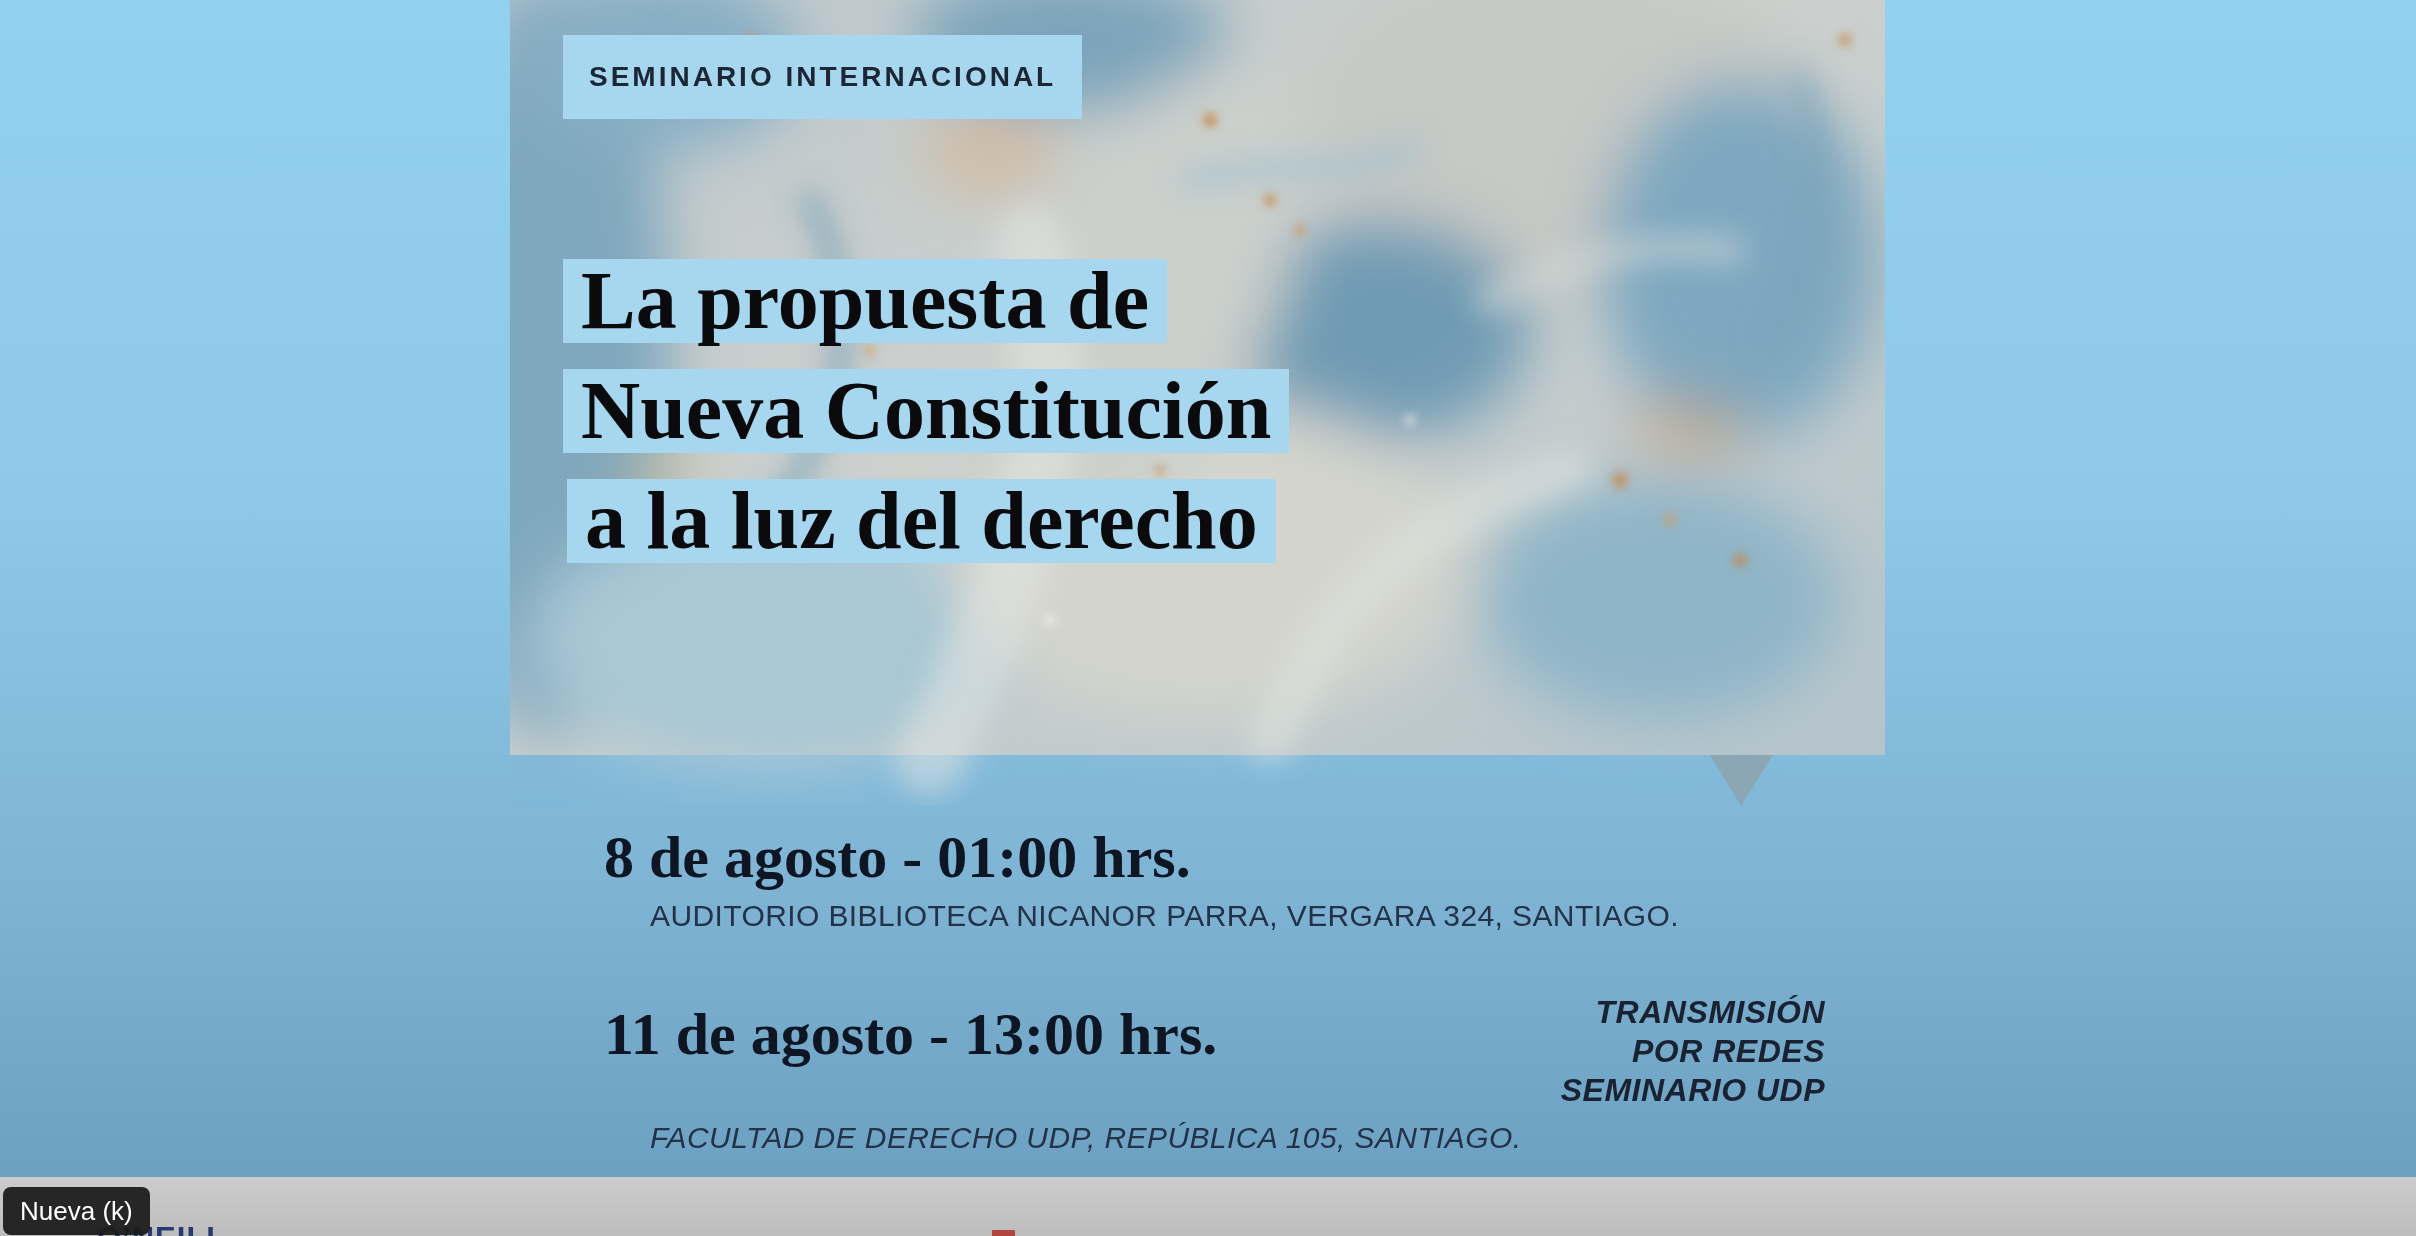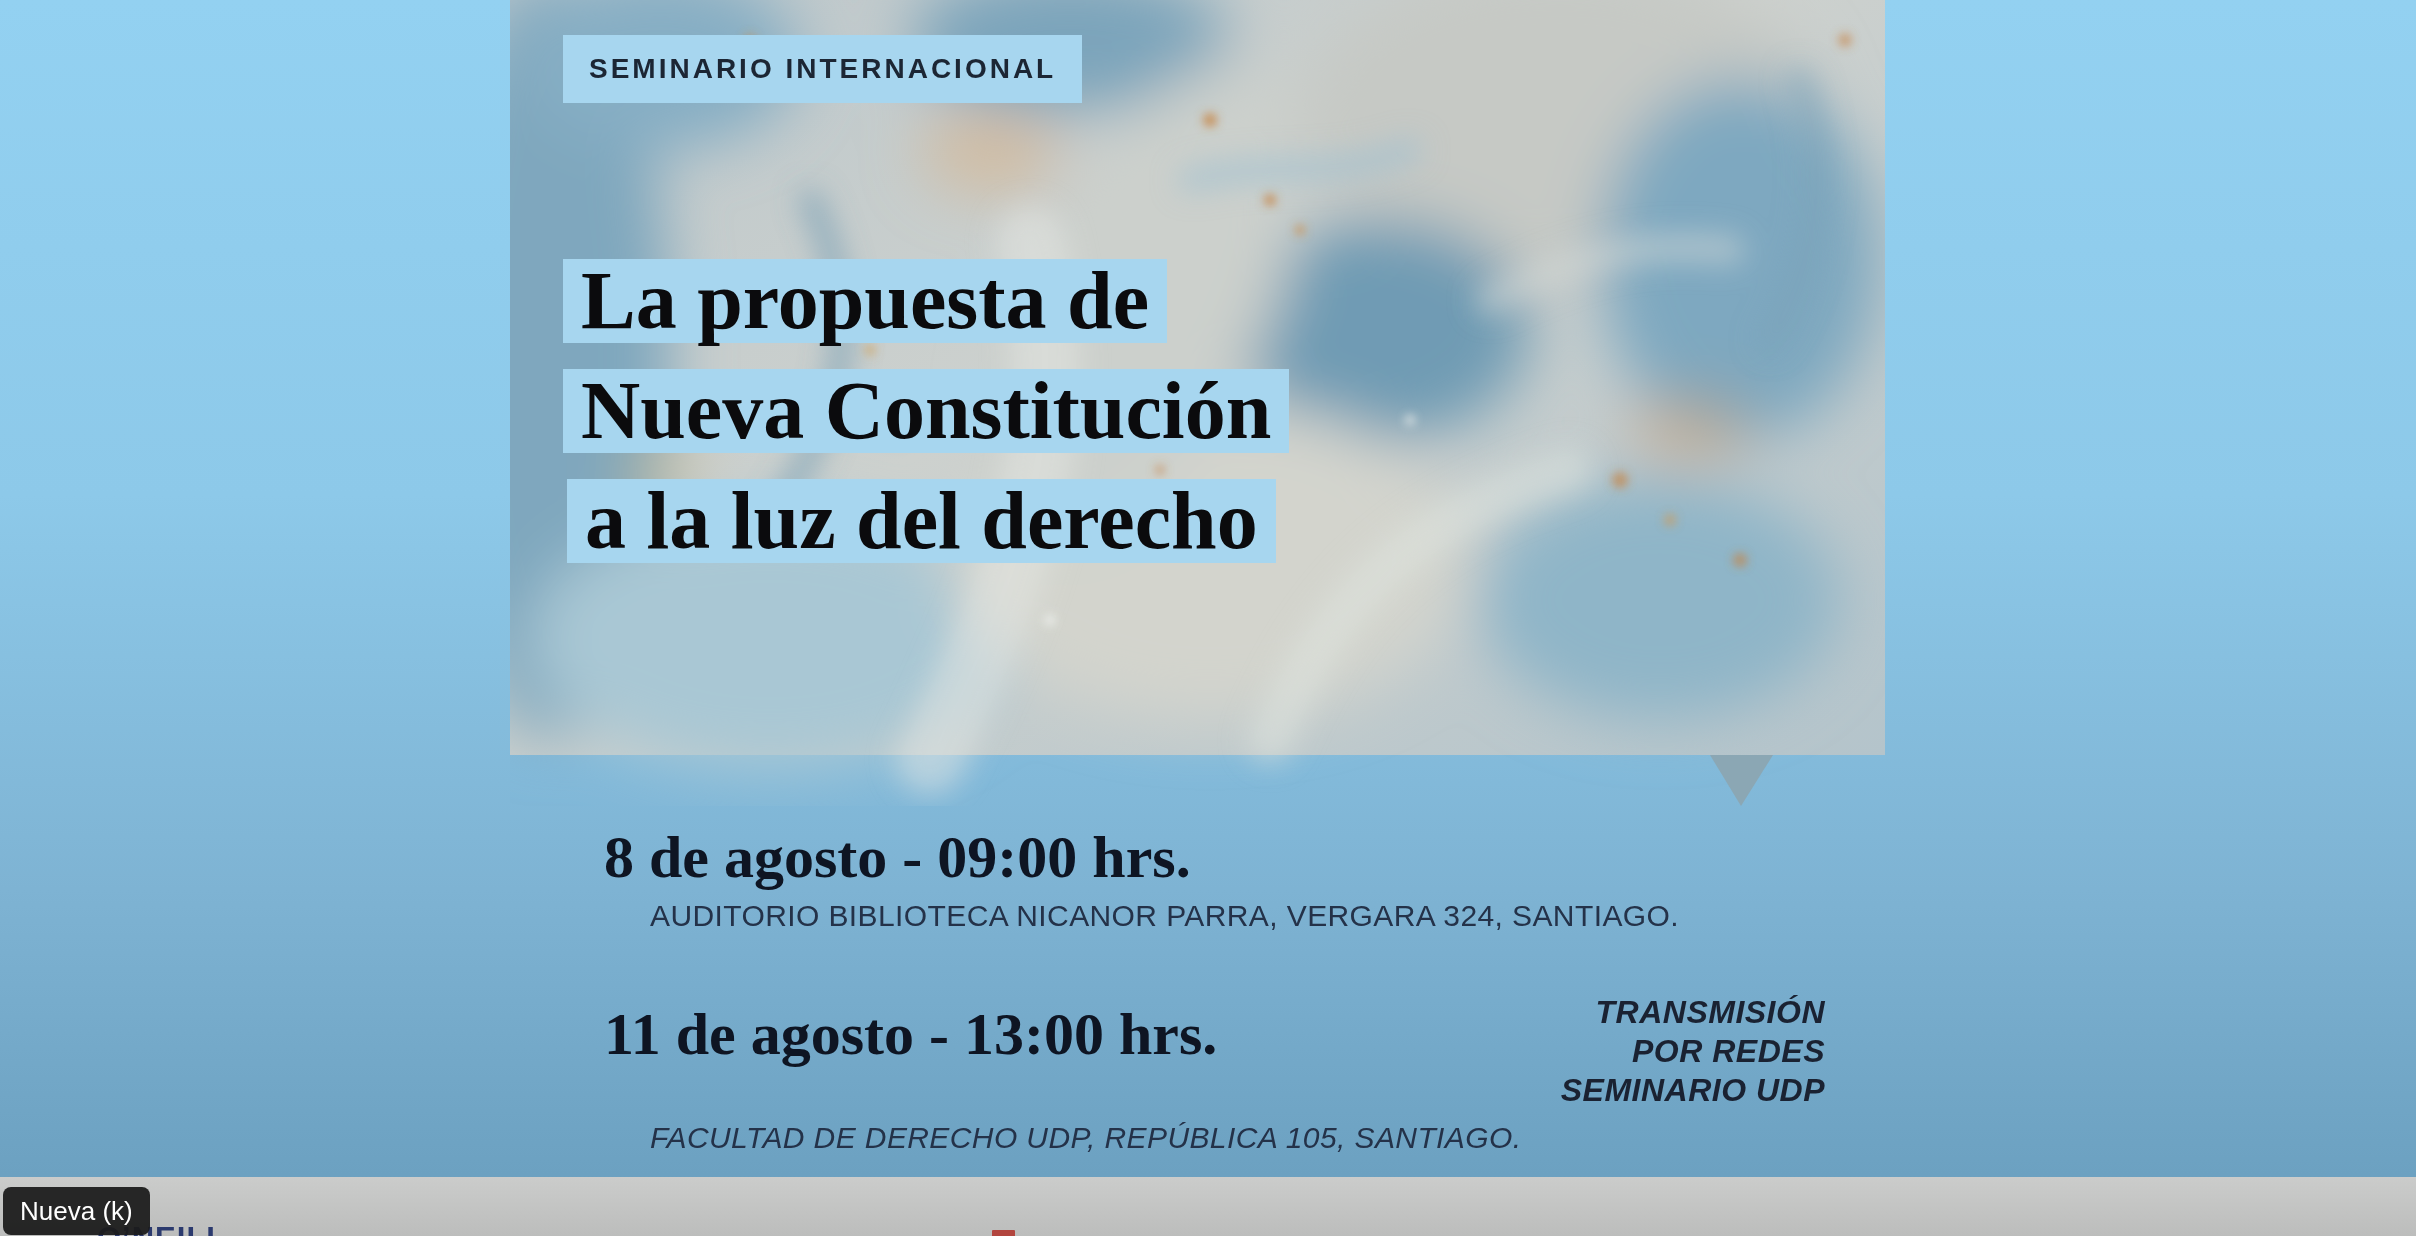--- a/index.html
+++ b/index.html
@@ -12,21 +12,21 @@
     cursor:default;
   }
   
   .artwork{
     position:absolute;left:510px;top:0;width:1375px;height:806px;
   }
   .artwork svg{display:block;width:100%;height:100%;}
   
   .badge{
     position:absolute;left:563px;top:35px;
-    height:52px;padding:8px 26px;
+    height:52px;padding:16px 26px;
     background:#a7d6ef;
     display:flex;align-items:center;
     font-size:28px;font-weight:700;letter-spacing:3px;
     color:#1c2634;
   }
   
   .headline{
     position:absolute;left:563px;top:259px;
     font-family:"Liberation Serif","DejaVu Serif",serif;
     font-weight:700;color:#0b0b0d;
@@ -162,21 +162,21 @@
   <div class="badge">
     <span>SEMINARIO INTERNACIONAL</span>
   </div>
 
   <div class="headline">
     <div class="hl">La propuesta de</div>
     <div class="hl i1">Nueva Constitución</div>
     <div class="hl i2">a la luz del derecho</div>
   </div>
 
-  <div class="event-title t-e1">8 de agosto - 09:00 hrs.</div>
+  <div class="event-title t-e1">8 de agosto - 01:00 hrs.</div>
   <div class="event-loc l-e1">AUDITORIO BIBLIOTECA NICANOR PARRA, VERGARA 324, SANTIAGO.</div>
 
   <div class="event-title t-e2">11 de agosto - 13:00 hrs.</div>
   <div class="event-loc l-e2">FACULTAD DE DERECHO UDP, REPÚBLICA 105, SANTIAGO.</div>
 
   <div class="transmission">
     <div>TRANSMISIÓN</div>
     <div>POR REDES</div>
     <div>SEMINARIO UDP</div>
   </div>

